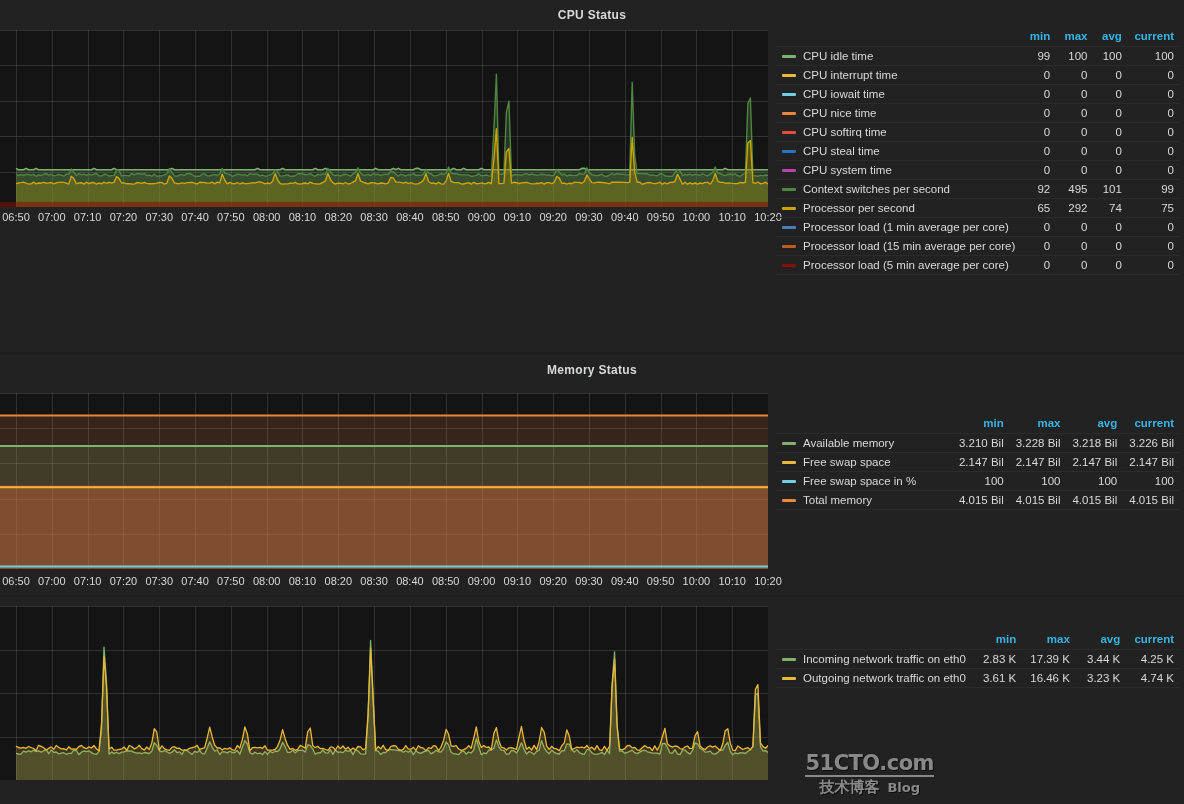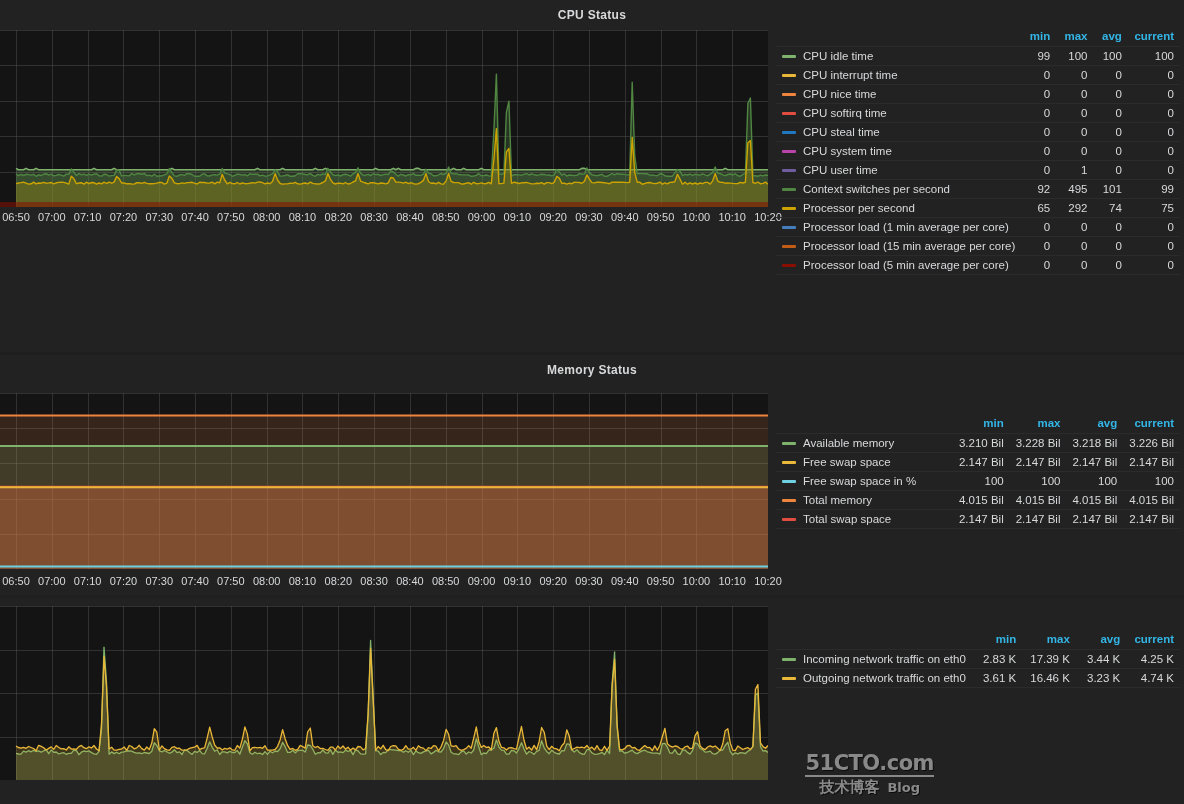--- a/index.html
+++ b/index.html
@@ -210,20 +210,27 @@
                 <td class="val">100</td>
               </tr>
               <tr>
                 <td class="lbl"><span class="swatch" style="background: rgb(234, 184, 57);"></span><span>CPU interrupt time</span></td>
                 <td class="val">0</td>
                 <td class="val">0</td>
                 <td class="val">0</td>
                 <td class="val">0</td>
               </tr>
               <tr>
+                <td class="lbl"><span class="swatch" style="background: rgb(110, 208, 224);"></span><span>CPU iowait time</span></td>
+                <td class="val">0</td>
+                <td class="val">0</td>
+                <td class="val">0</td>
+                <td class="val">0</td>
+              </tr>
+              <tr>
                 <td class="lbl"><span class="swatch" style="background: rgb(239, 132, 60);"></span><span>CPU nice time</span></td>
                 <td class="val">0</td>
                 <td class="val">0</td>
                 <td class="val">0</td>
                 <td class="val">0</td>
               </tr>
               <tr>
                 <td class="lbl"><span class="swatch" style="background: rgb(226, 77, 66);"></span><span>CPU softirq time</span></td>
                 <td class="val">0</td>
                 <td class="val">0</td>
@@ -234,27 +241,20 @@
                 <td class="lbl"><span class="swatch" style="background: rgb(31, 120, 193);"></span><span>CPU steal time</span></td>
                 <td class="val">0</td>
                 <td class="val">0</td>
                 <td class="val">0</td>
                 <td class="val">0</td>
               </tr>
               <tr>
                 <td class="lbl"><span class="swatch" style="background: rgb(186, 67, 169);"></span><span>CPU system time</span></td>
                 <td class="val">0</td>
                 <td class="val">0</td>
-                <td class="val">0</td>
-                <td class="val">0</td>
-              </tr>
-              <tr>
-                <td class="lbl"><span class="swatch" style="background: rgb(112, 93, 160);"></span><span>CPU user time</span></td>
-                <td class="val">0</td>
-                <td class="val">1</td>
                 <td class="val">0</td>
                 <td class="val">0</td>
               </tr>
               <tr>
                 <td class="lbl"><span class="swatch" style="background: rgb(80, 134, 66);"></span><span>Context switches per second</span></td>
                 <td class="val">92</td>
                 <td class="val">495</td>
                 <td class="val">101</td>
                 <td class="val">99</td>
               </tr>
@@ -397,27 +397,20 @@
                 <td class="val">100</td>
                 <td class="val">100</td>
               </tr>
               <tr>
                 <td class="lbl"><span class="swatch" style="background: rgb(239, 132, 60);"></span><span>Total memory</span></td>
                 <td class="val">4.015 Bil</td>
                 <td class="val">4.015 Bil</td>
                 <td class="val">4.015 Bil</td>
                 <td class="val">4.015 Bil</td>
               </tr>
-              <tr>
-                <td class="lbl"><span class="swatch" style="background: rgb(226, 77, 66);"></span><span>Total swap space</span></td>
-                <td class="val">2.147 Bil</td>
-                <td class="val">2.147 Bil</td>
-                <td class="val">2.147 Bil</td>
-                <td class="val">2.147 Bil</td>
-              </tr>
             </tbody>
           </table>
         </div>
     </div>
   </div>
 
   <div class="panel" id="panel-net" style="top:598px; height:206px;">
     <div class="panel-body" style="height:182px;">
 
       <div class="graph" id="graph-net" style="width:768px; height:174px; top:8px;">

